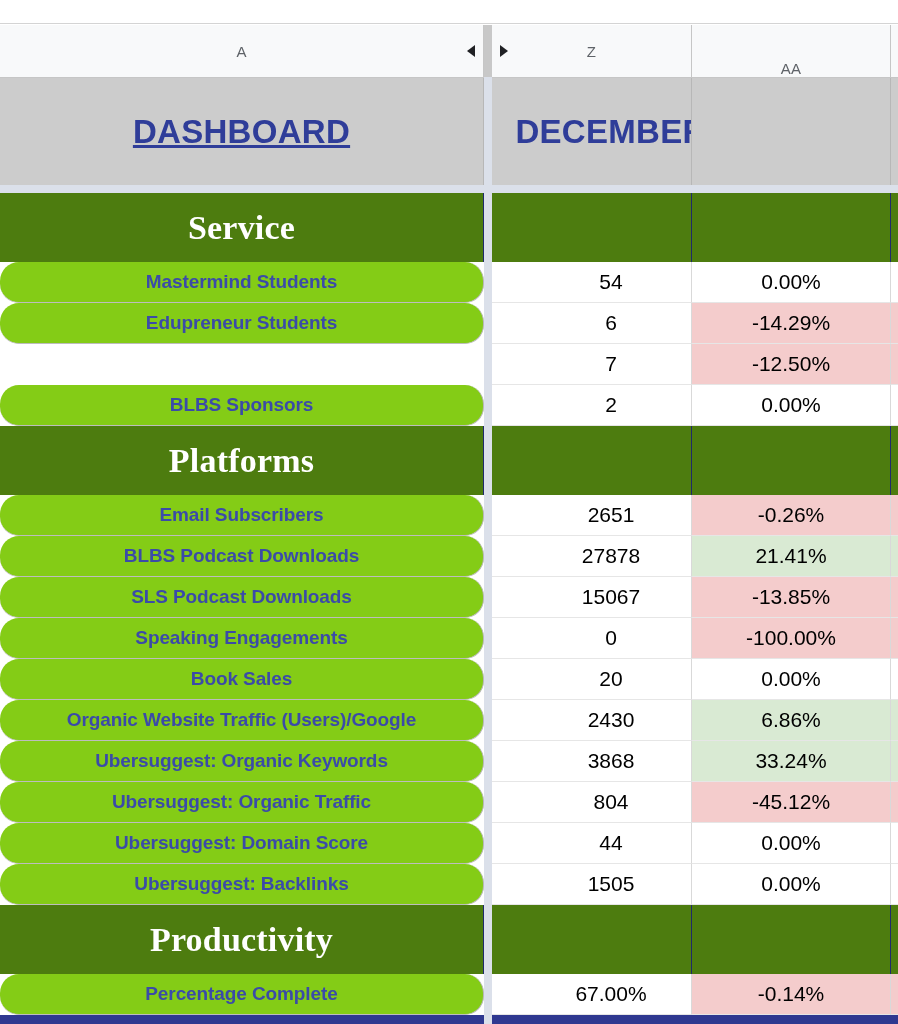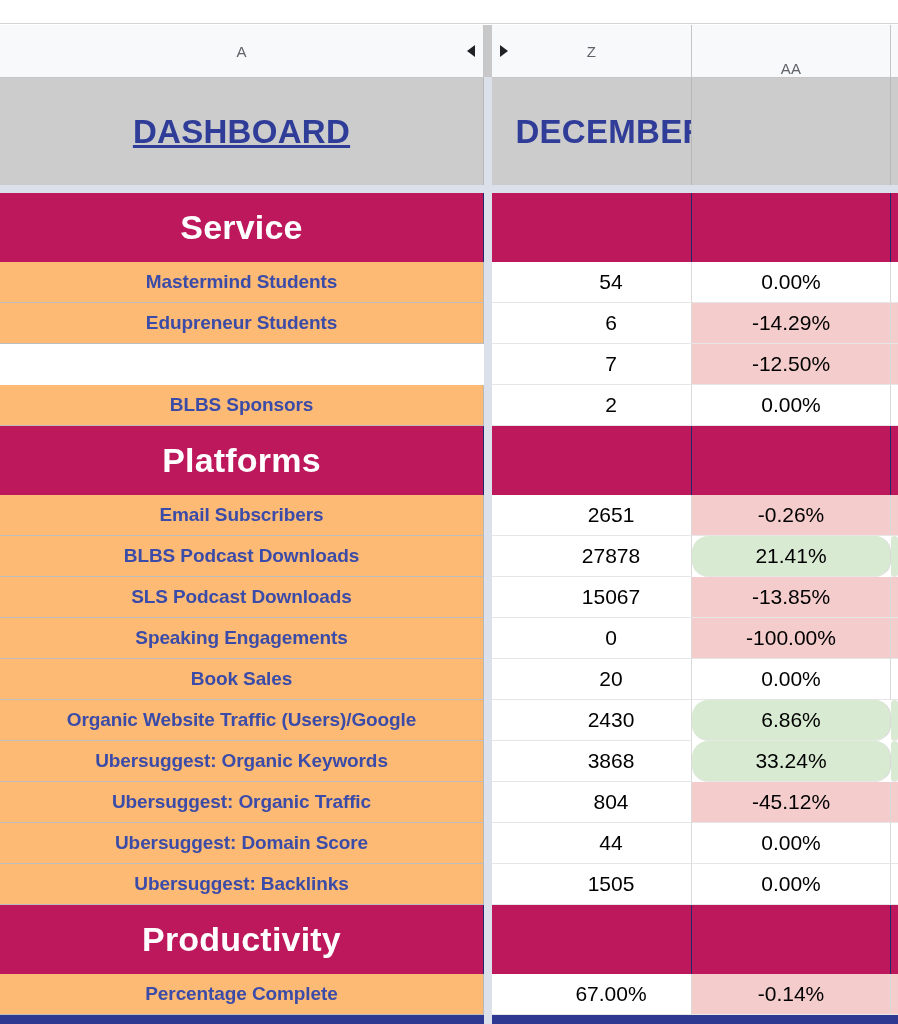--- a/index.html
+++ b/index.html
@@ -135,37 +135,39 @@
   }
   .title-text.underlined { text-decoration: underline; }
 
   
   .row.spacer-row { height: 8px; background: #dbe0ea; }
   .spacer-row .cell { background: #dbe0ea; border: none; }
 
   
   .row.section-row { height: 69px; }
   .section-row .cell {
-    background: #be185d;
+    background: #4d7c0f;
     border-right: 1px solid #1f2a6b;
+    font-family: Liberation Serif, serif;
   }
   .section-row .c-ab { border-right: none; }
   .section-text {
     font-size: 34px;
     font-weight: bold;
     color: #ffffff;
     letter-spacing: .2px;
   }
 
   
   .row.data-row { height: 41px; }
   .data-row .c-a {
-    background: #fdba74;
+    background: #84cc16;
     border-bottom: 1px solid #bdbdbd;
     border-right: 1px solid #b7b7b7;
+    border-radius: 19px;
   }
   .data-row .c-z,
   .data-row .c-aa,
   .data-row .c-ab {
     background: #ffffff;
     border-bottom: 1px solid #e6e6e6;
     border-right: 1px solid #d9d9d9;
   }
   .data-row .c-ab { border-right: none; }
 
@@ -178,21 +180,21 @@
   .metric-value {
     font-size: 21px;
     color: #000000;
   }
   .metric-delta {
     font-size: 21px;
     color: #000000;
   }
 
   .bg-neg { background: #f4cccc !important; }
-  .bg-pos { background: #d9ead3 !important; border-radius: 16px; }
+  .bg-pos { background: #d9ead3 !important; }
 
   
   .row.bottom-row { height: 12px; }
   .bottom-row .cell { background: #2f3890; border: none; }
 
   
 </style>
 </head>
 <body>
 

